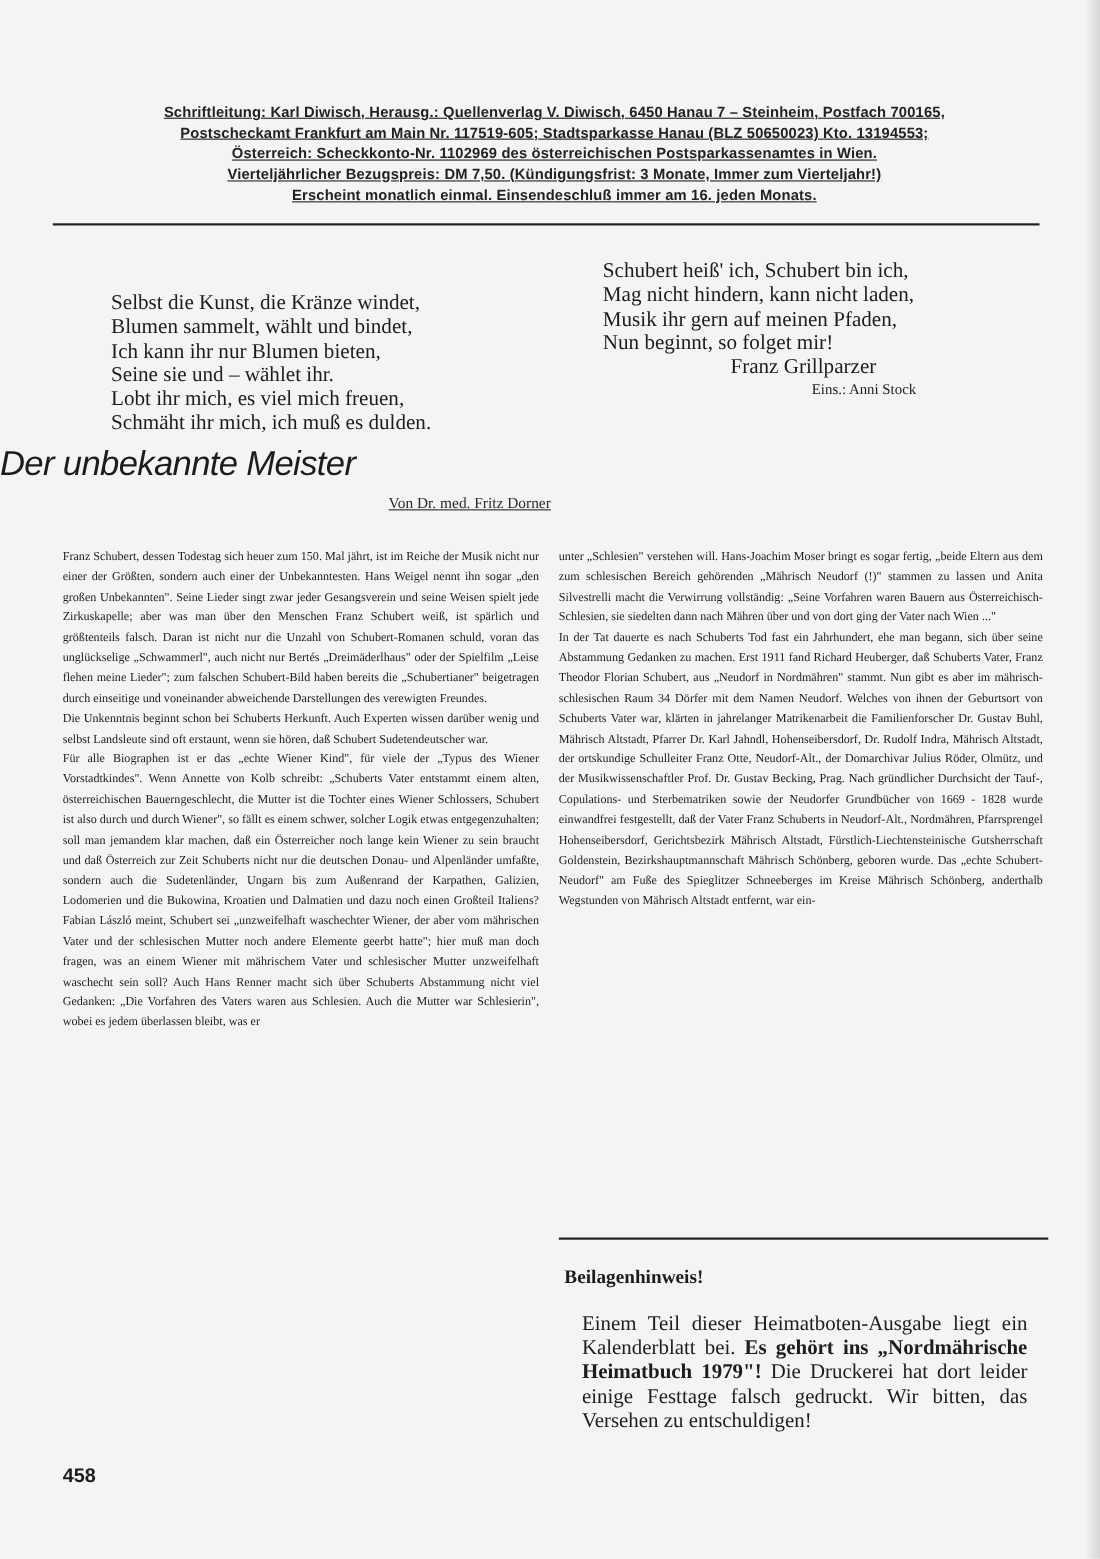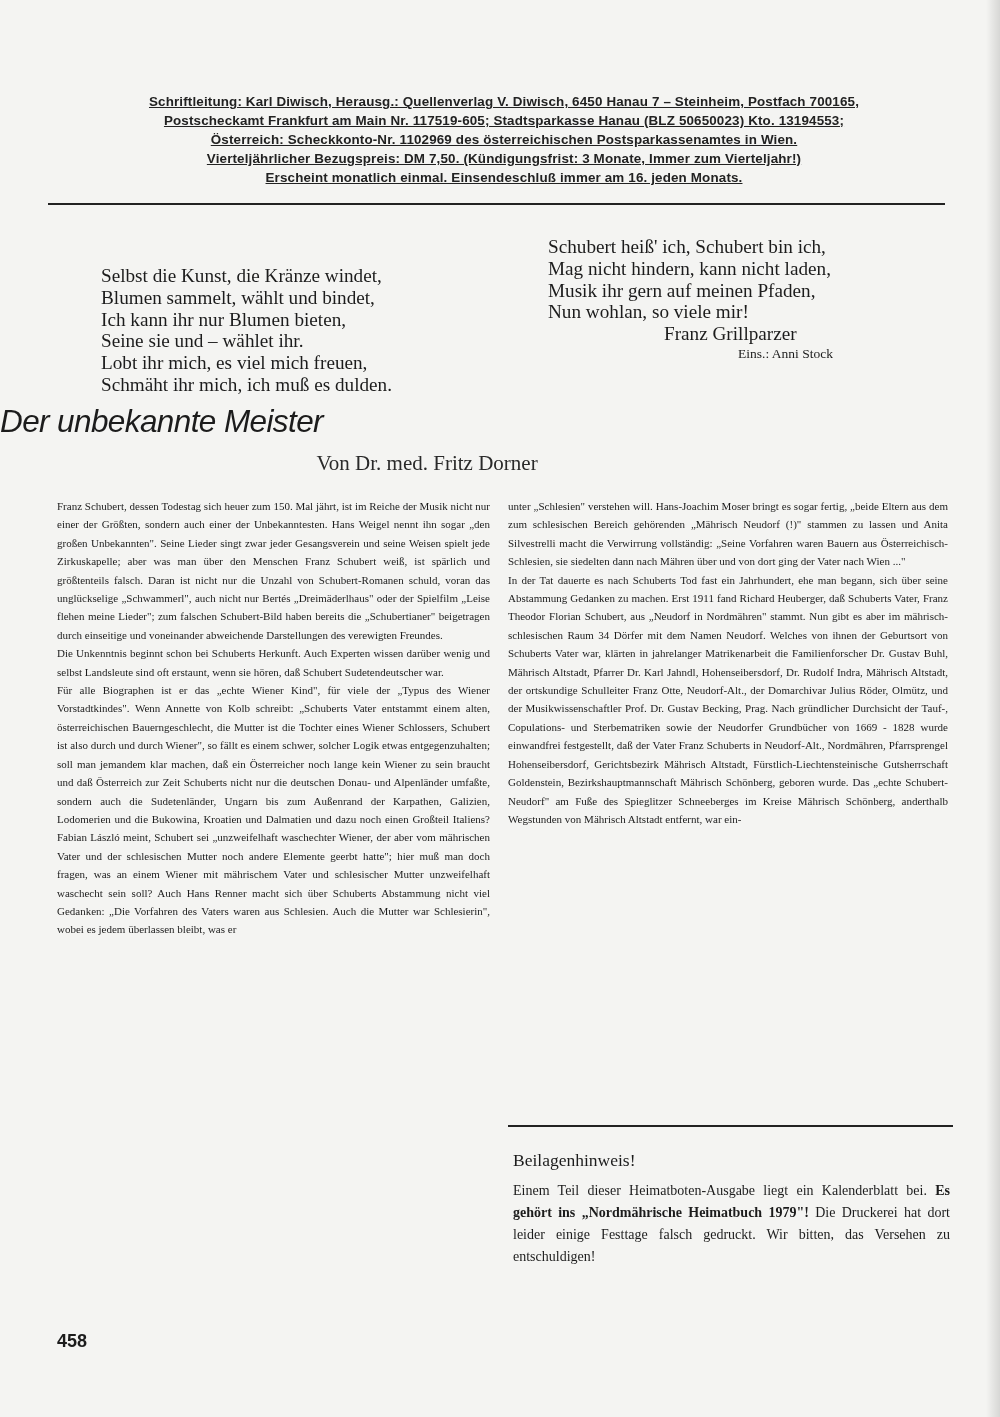--- a/index.html
+++ b/index.html
@@ -61,22 +61,23 @@
       font-style: italic;
       font-size: 31.5px;
       letter-spacing: -0.6px;
       color: #1c1c1c;
     }
     .byline {
       position: absolute;
       left: 0; top: 451px; width: 854px;
       text-align: center;
       font-family: "Liberation Serif", serif;
-      font-size: 21px;
+      font-size: 14px;
       color: #2a2a2a;
+      text-decoration: underline;
     }
     .col {
       position: absolute;
       font-family: "Liberation Serif", "DejaVu Serif", serif;
       font-size: 11px;
       line-height: 18.4px;
       color: #1c1c1c;
       text-align: justify;
     }
     .col-left { left: 57px; top: 497px; width: 433px; }
@@ -85,24 +86,24 @@
     .rule-notice {
       position: absolute; left: 508px; top: 1125px; width: 445px; height: 0;
       border-top: 2.5px solid #222;
     }
     .notice {
       position: absolute; left: 513px; top: 1150px; width: 437px;
       font-family: "Liberation Serif", serif;
       color: #1c1c1c;
     }
     .notice-heading {
-      font-weight: normal; font-size: 17.5px; margin: 0 0 9px 0;
+      font-weight: bold; font-size: 17.5px; margin: 0 0 22px 0;
     }
     .notice-body {
-      font-size: 14px; line-height: 22px; text-align: justify; margin: 0;
+      font-size: 19px; line-height: 22px; text-align: justify; margin: 16px;
     }
     .notice-body b { font-weight: bold; }
     .page-number {
       position: absolute; left: 57px; top: 1331px;
       font-family: "Liberation Sans", sans-serif;
       font-weight: bold;
       font-size: 18px;
       color: #1c1c1c;
     }
   </style>
@@ -127,21 +128,21 @@
   <span class="verse">Ich kann ihr nur Blumen bieten,</span>
   <span class="verse">Seine sie und – wählet ihr.</span>
   <span class="verse">Lobt ihr mich, es viel mich freuen,</span>
   <span class="verse">Schmäht ihr mich, ich muß es dulden.</span>
 </section>
 
 <section class="poem poem-right">
   <span class="verse">Schubert heiß' ich, Schubert bin ich,</span>
   <span class="verse">Mag nicht hindern, kann nicht laden,</span>
   <span class="verse">Musik ihr gern auf meinen Pfaden,</span>
-  <span class="verse">Nun wohlan, so viele mir!</span>
+  <span class="verse">Nun beginnt, so folget mir!</span>
   <span class="poem-author">Franz Grillparzer</span>
   <span class="poem-credit">Eins.: Anni Stock</span>
 </section>
 
 <h1 class="article-title" style="margin:0;font-weight:normal;">Der unbekannte Meister</h1>
 <div class="byline">Von Dr. med. Fritz Dorner</div>
 
 <article class="col col-left">
   <p>Franz Schubert, dessen Todestag sich heuer zum 150. Mal jährt, ist im Reiche der Musik nicht nur einer der Größten, sondern auch einer der Unbekanntesten. Hans Weigel nennt ihn sogar „den großen Unbekannten". Seine Lieder singt zwar jeder Gesangsverein und seine Weisen spielt jede Zirkuskapelle; aber was man über den Menschen Franz Schubert weiß, ist spärlich und größtenteils falsch. Daran ist nicht nur die Unzahl von Schubert-Romanen schuld, voran das unglückselige „Schwammerl", auch nicht nur Bertés „Dreimäderlhaus" oder der Spielfilm „Leise flehen meine Lieder"; zum falschen Schubert-Bild haben bereits die „Schubertianer" beigetragen durch einseitige und voneinander abweichende Darstellungen des verewigten Freundes.</p>
   <p>Die Unkenntnis beginnt schon bei Schuberts Herkunft. Auch Experten wissen darüber wenig und selbst Landsleute sind oft erstaunt, wenn sie hören, daß Schubert Sudetendeutscher war.</p>

